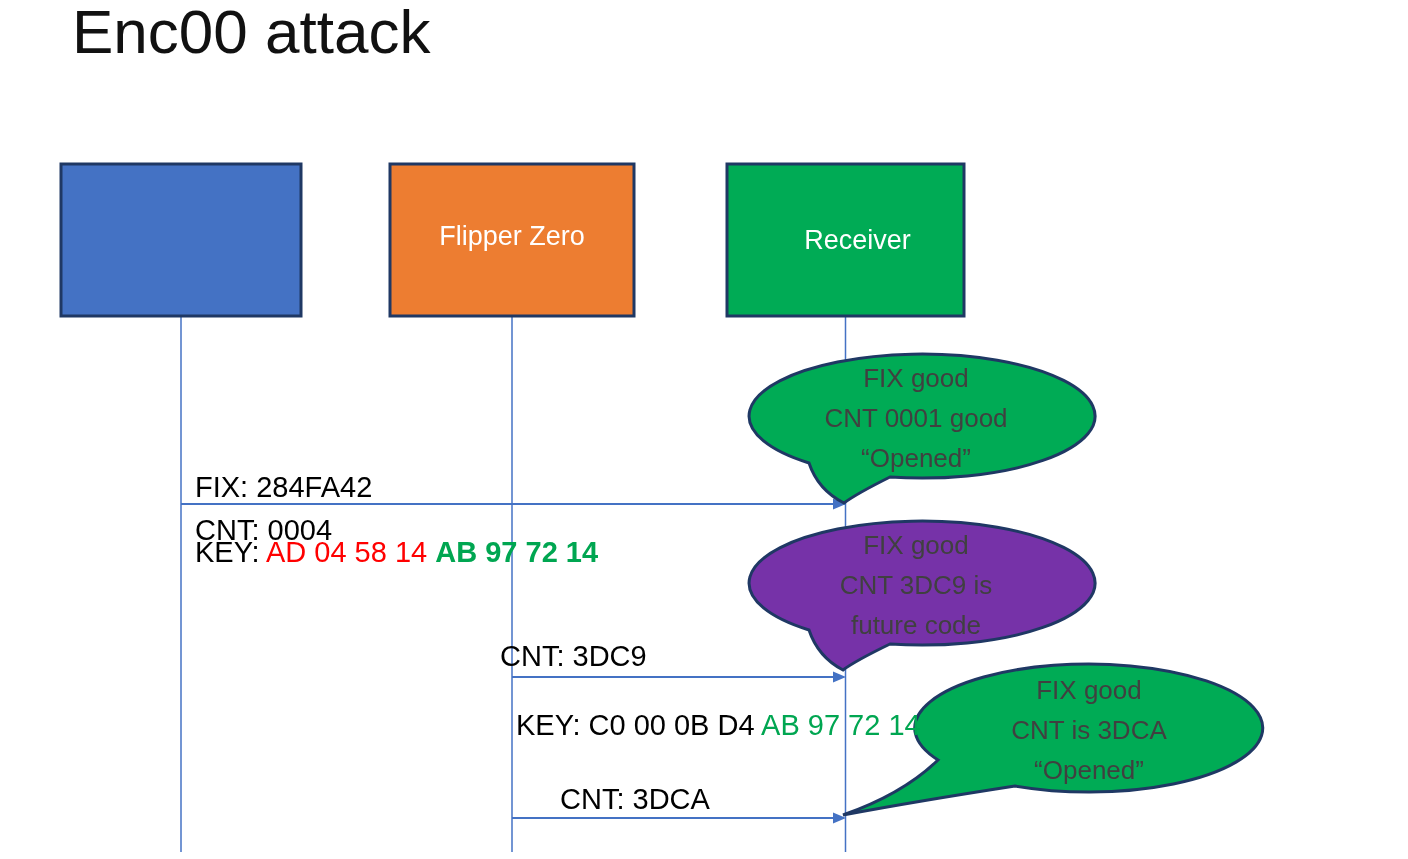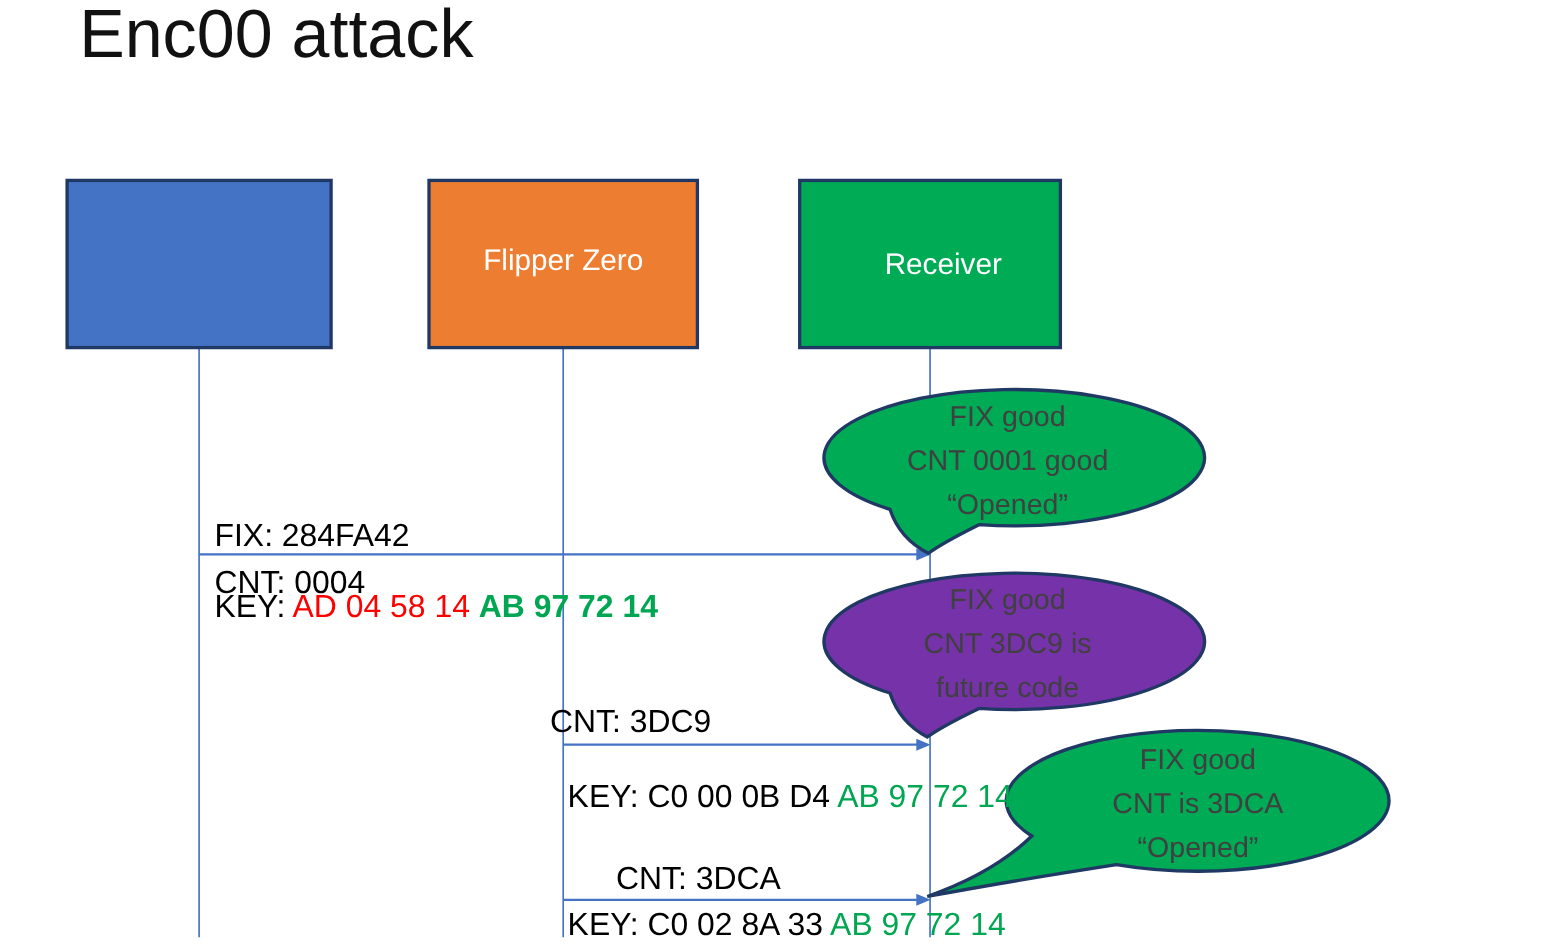--- a/index.html
+++ b/index.html
@@ -65,21 +65,20 @@
   <div class="actor-label" style="left:727px;top:164px;width:237px;height:152px;margin-left:12px;">Receiver</div>
 
   <div class="msg" style="left:195px;top:470px;">FIX: 284FA42</div>
   <div class="msg" style="left:195px;top:513px;">CNT: 0004</div>
   <div class="msg" style="left:195px;top:535px;"><span>KEY: </span><span class="red">AD 04 58 14 </span><span class="green bold">AB 97 72 14</span></div>
 
   <div class="msg" style="left:500px;top:639px;">CNT: 3DC9</div>
   <div class="msg" style="left:516px;top:708px;"><span>KEY: C0 00 0B D4 </span><span class="green">AB 97 72 14</span></div>
 
   <div class="msg" style="left:520px;top:782px;margin-left:40px;">CNT: 3DCA</div>
-  <div class="msg" style="left:516px;top:824px;"><span>KEY: C0 02 8A 33 </span><span class="green">AB 97 72 14</span></div>
 
   <div class="bubble-text" style="left:743px;top:358px;">
     <div>FIX good</div>
     <div>CNT 0001 good</div>
     <div>“Opened”</div>
   </div>
   <div class="bubble-text" style="left:743px;top:525px;">
     <div>FIX good</div>
     <div>CNT 3DC9 is</div>
     <div>future code</div>

